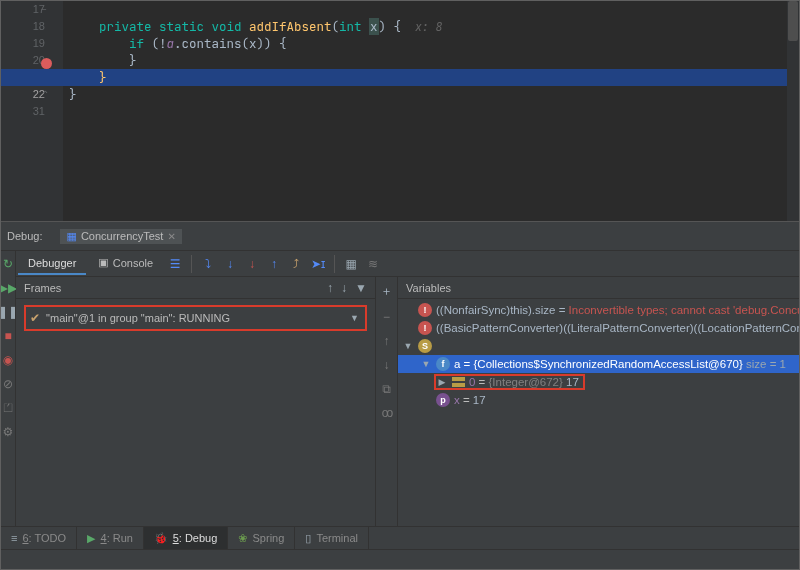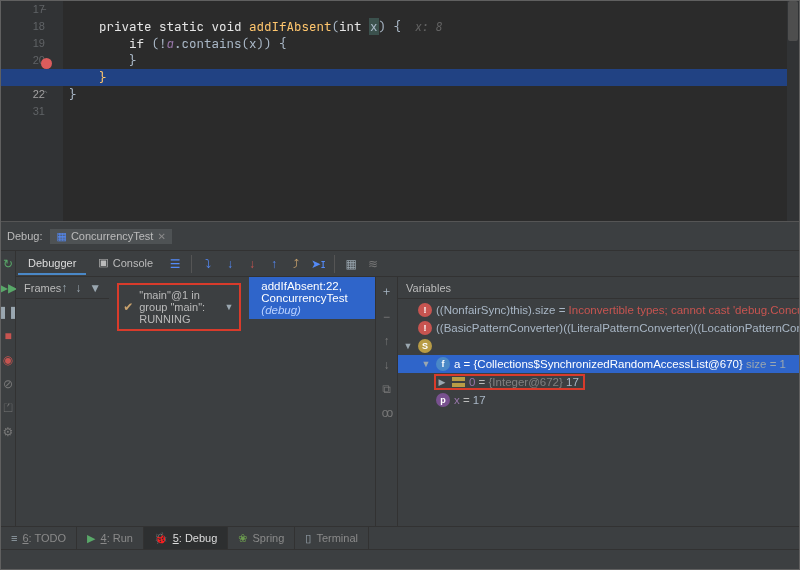--- a/index.html
+++ b/index.html
@@ -9,58 +9,58 @@
   
   .editor { display: flex; height: 220px; background: #2b2b2b; position: relative; }
   .gutter { width: 62px; background: #313335; color: #606366; text-align: right; padding-right: 18px; position: relative; }
   .gutter .ln { height: 17px; line-height: 17px; font-size: 11px; }
   .gutter .bp { position: absolute; left: 40px; width: 11px; height: 11px; border-radius: 50%; background: #db5c5c; top: 57px; }
   .gutter .foldup { position:absolute; left:40px; color:#606366; font-size:10px; }
   .gutter .caret-line { color:#a4a3a3; }
 
   .code { flex:1; font-family: "JetBrains Mono", Consolas, monospace; font-size: 12.5px; line-height: 17px; position: relative; }
   .code .row { height: 17px; white-space: pre; padding-left: 6px; position: relative; }
-  .kw { color: #e5e5e5; }
+  .kw { color: #14b8a6; }
   .mtd { color: #ffc66d; }
   .par { color: #a9b7c6; background:#3b514d; padding:0 1px;}
   .fld { color: #9876aa; font-style: italic; }
   .hint { color: #636363; font-style: italic; font-size: 11.5px; }
   .row.bp-row { background: #3a2323; }
   .row.cursor { background: #214283; }
   .row.cursor::before { content:''; position:absolute; left:-62px; width:62px; height:17px; background:#214283; }
 
   .scrollbar-v { position:absolute; right:0; top:0; bottom:0; width:12px; background:#313335; }
   .scrollbar-v .thumb { position:absolute; left:1px; right:1px; top:0; height:40px; background:#4e4e4e; border-radius:2px;}
 
   .editor-bottom-border { height: 1px; background: #555; }
 
   
   .debug-panel { height: 304px; background: #3c3f41; display:flex; flex-direction:column; }
-  .debug-header { height: 22px; display:flex; align-items:center; padding: 14px 6px; border-bottom: 1px solid #323232; gap:8px; color:#bbbbbb; font-size:11px;}
+  .debug-header { height: 22px; display:flex; align-items:center; padding: 14px 6px; border-bottom: 1px solid #323232; gap:18px; color:#bbbbbb; font-size:11px;}
   .debug-header .run-cfg { display:flex; align-items:center; gap:4px; background:#4e5254; padding:1px 6px;}
   .debug-header .close-x { color:#8a8a8a; font-size:10px; }
 
   .debug-body { flex:1; display:flex; }
   .debug-side { width:20px; background:#3c3f41; border-right:1px solid #323232; display:flex; flex-direction:column; align-items:center; gap:10px; padding-top:6px;}
   .debug-side .ico { width:14px; height:14px; display:flex; align-items:center; justify-content:center; font-size:12px; color:#9aa7b0;}
   .green { color:#59a869 !important; }
   .red { color:#c75450 !important; }
   .gray { color:#787878 !important; }
   .blue { color:#548af7 !important; }
   .orange { color:#c9a26d !important; }
 
   .debug-main { flex:1; display:flex; flex-direction:column; }
   .debug-toolbar { height:26px; display:flex; align-items:center; border-bottom:1px solid #323232; padding:0 2px; gap:2px;}
   .tab-btn { padding:4px 10px; font-size:11px; color:#bbbbbb; border-bottom:2px solid transparent; display:flex; align-items:center; gap:4px;}
   .tab-btn.active { border-bottom-color:#4a88c7; background:#3c3f41; color:#dddddd;}
   .tb-sep { width:1px; height:18px; background:#555; margin:0 4px;}
   .tb-ico { width:20px; height:20px; display:flex; align-items:center; justify-content:center; color:#9aa7b0; font-size:12px;}
 
   .debug-content { flex:1; display:flex; }
-  .frames-pane { width:360px; border-right:1px solid #323232; display:flex; flex-direction:row;}
+  .frames-pane { width:360px; border-right:1px solid #323232; display:flex; flex-direction:column;}
   .vars-pane { flex:1; display:flex; }
   .vars-side { width:22px; background:#3c3f41; border-right:1px solid #323232; display:flex; flex-direction:column; align-items:center; gap:10px; padding-top:6px;}
   .pane-header { height:22px; background:#3c3f41; border-bottom:1px solid #323232; font-size:11px; color:#bbbbbb; padding:0 8px; display:flex; align-items:center; justify-content:space-between;}
   .pane-header .actions { display:flex; gap:8px; color:#9aa7b0; font-size:12px;}
 
   .thread-combo-wrap { padding:6px 8px; }
   .thread-combo { border:2px solid #d93b2b; padding:4px 26px 4px 4px; position:relative; font-size:11px; display:flex; align-items:center; gap:6px; color:#bbbbbb; background:#3c3f41;}
   .thread-combo .chev { position:absolute; right:6px; color:#9aa7b0; font-size:9px;}
   .check-icon { color:#c9a26d; font-size:12px;}
 
@@ -191,23 +191,20 @@
             </span>
           </div>
           <div class="thread-combo-wrap">
             <div class="thread-combo">
               <span class="check-icon">✔</span>
               <span>"main"@1 in group "main": RUNNING</span>
               <span class="chev">▼</span>
             </div>
           </div>
           <div class="frame-list">
-            <div class="frame-item selected">
-              <span>addIfAbsent:22, ConcurrencyTest </span><span class="dim">(debug)</span>
-            </div>
           </div>
         </div>
 
         <div class="vars-pane">
           <div class="vars-side">
             <div class="ico">＋</div>
             <div class="ico gray">−</div>
             <div class="ico gray">↑</div>
             <div class="ico gray">↓</div>
             <div class="ico gray">⧉</div>

